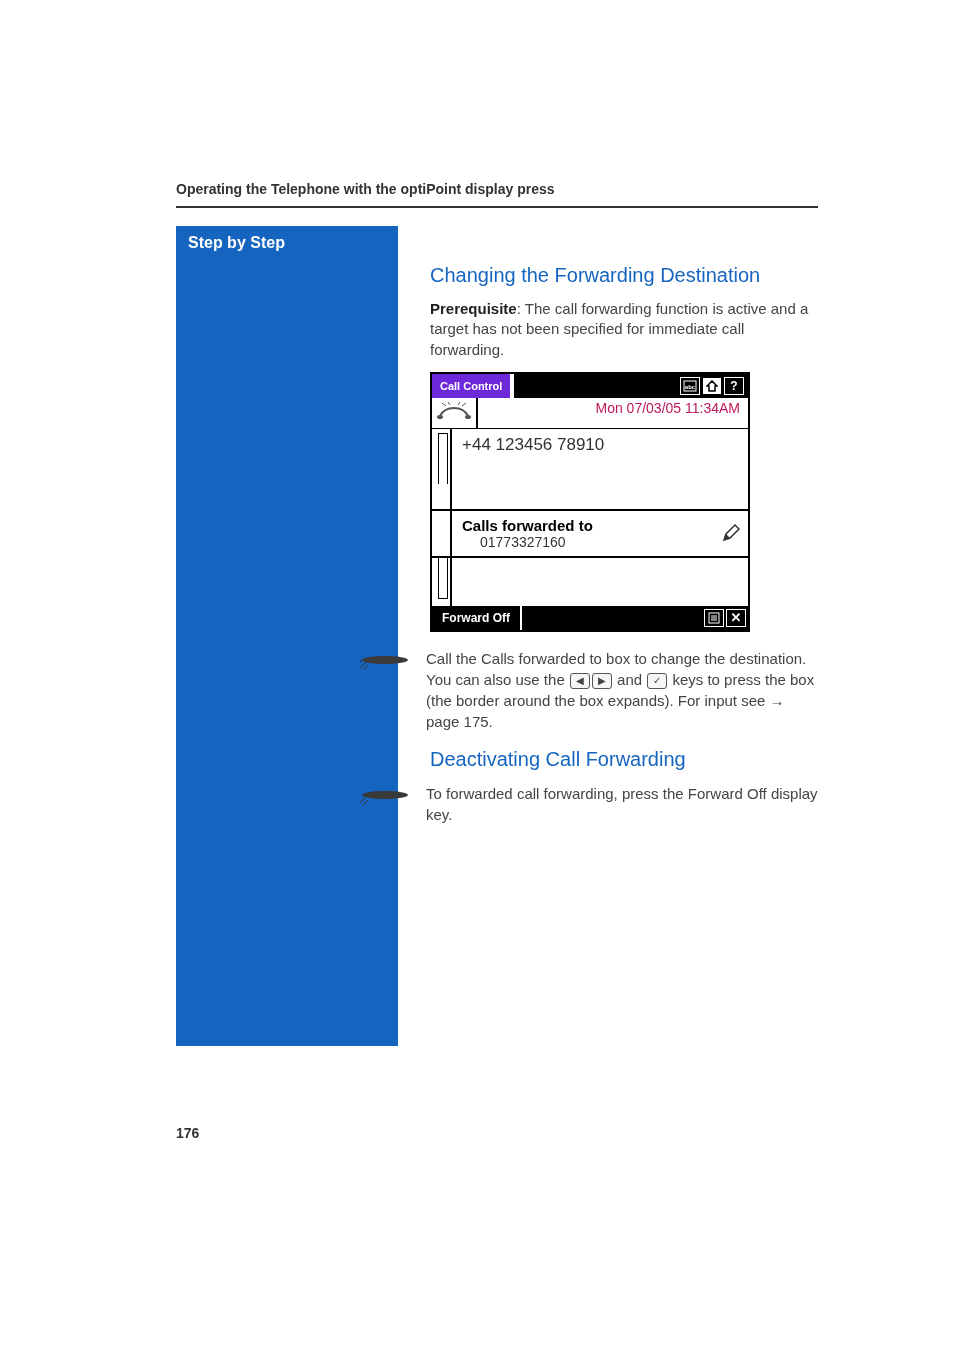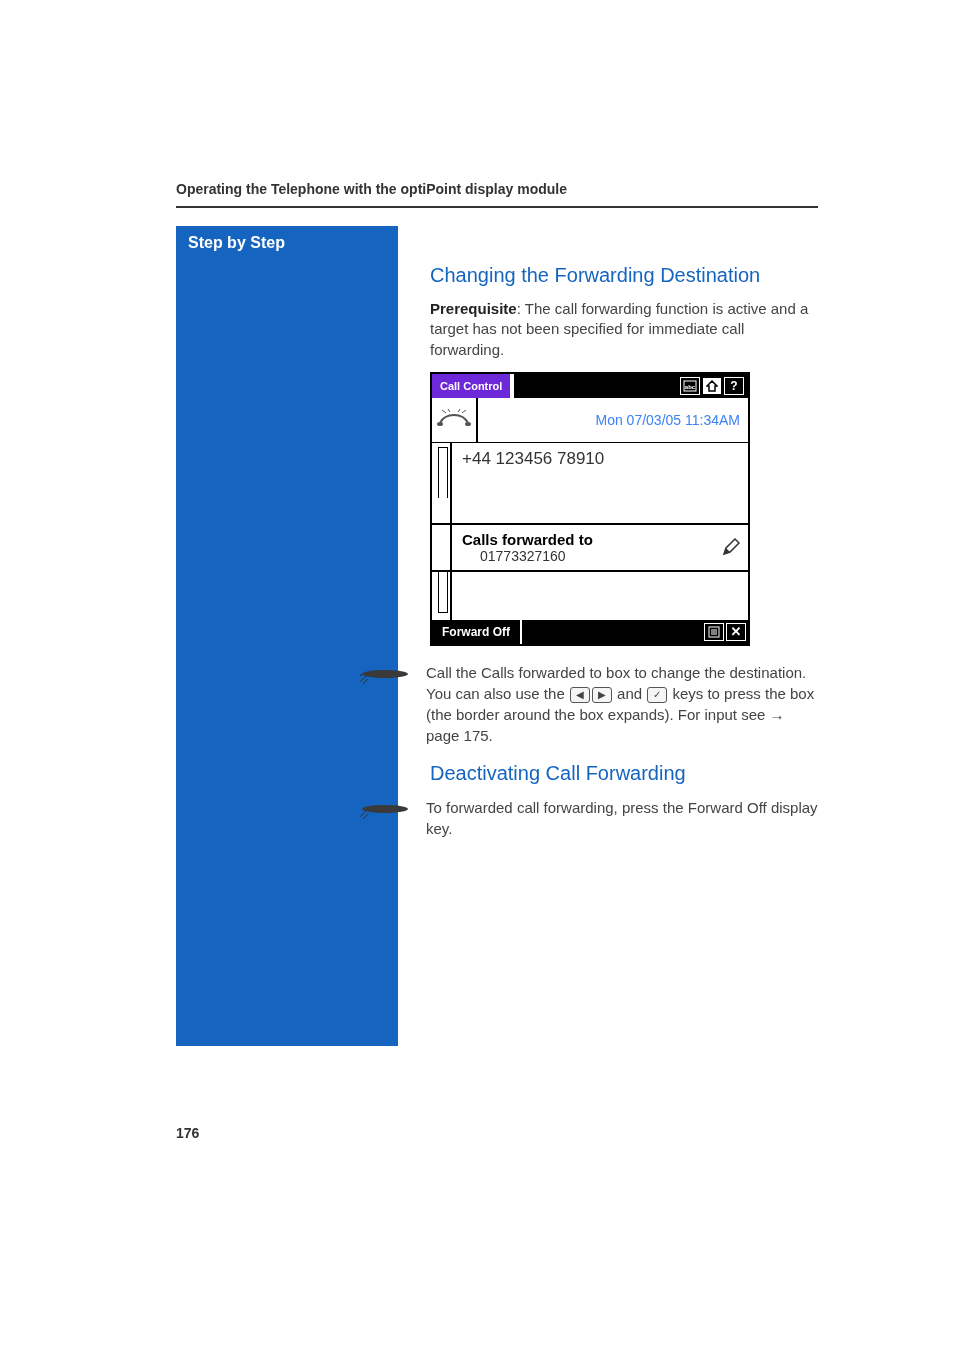--- a/index.html
+++ b/index.html
@@ -124,23 +124,23 @@
       width: 46px;
       display: flex;
       align-items: center;
       justify-content: center;
       padding: 4px;
       border-right: 2px solid #000;
     }
     .phone-date-cell {
       flex: 1;
       text-align: right;
-      padding: 14px 8px;
+      padding: 2px 8px;
       font-size: 14px;
-      color: #3b82f6;
+      color: #be185d;
     }
     .phone-number-row {
       display: flex;
       min-height: 80px;
       border-radius: 24px;
     }
     .tab-rail {
       width: 20px;
       border-right: 2px solid #000;
       background: #fff;
@@ -286,21 +286,21 @@
     }
     .arrow {
       font-family: Arial;
     }
   </style>
 </head>
 <body>
 
 <div class="page">
   <div class="header-line">
-    <span class="header-text">Operating the Telephone with the optiPoint display module</span>
+    <span class="header-text">Operating the Telephone with the optiPoint display press</span>
   </div>
 
   <div class="content-row">
     <div class="sidebar">
       <span>Step by Step</span>
     </div>
 
     <div class="main">
       <div class="section-title">Changing the Forwarding Destination</div>
 

